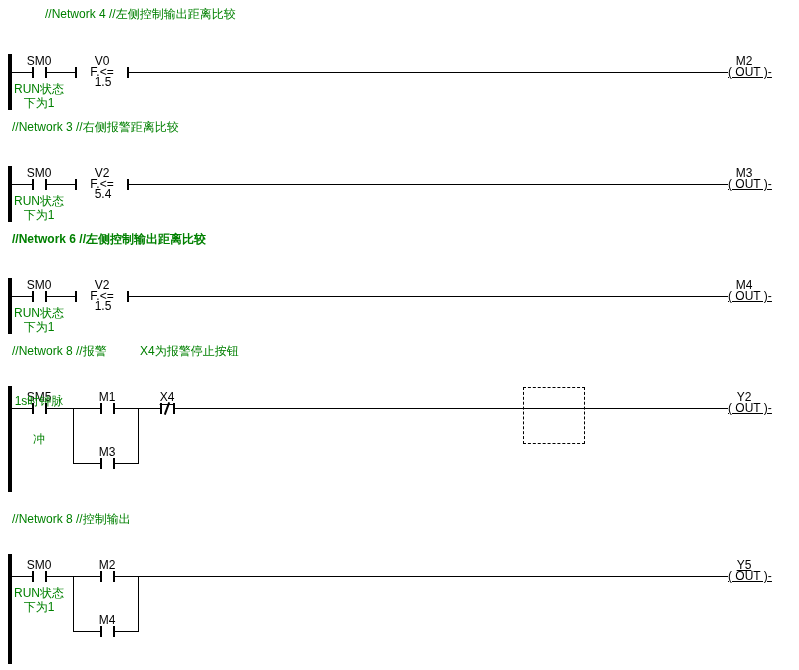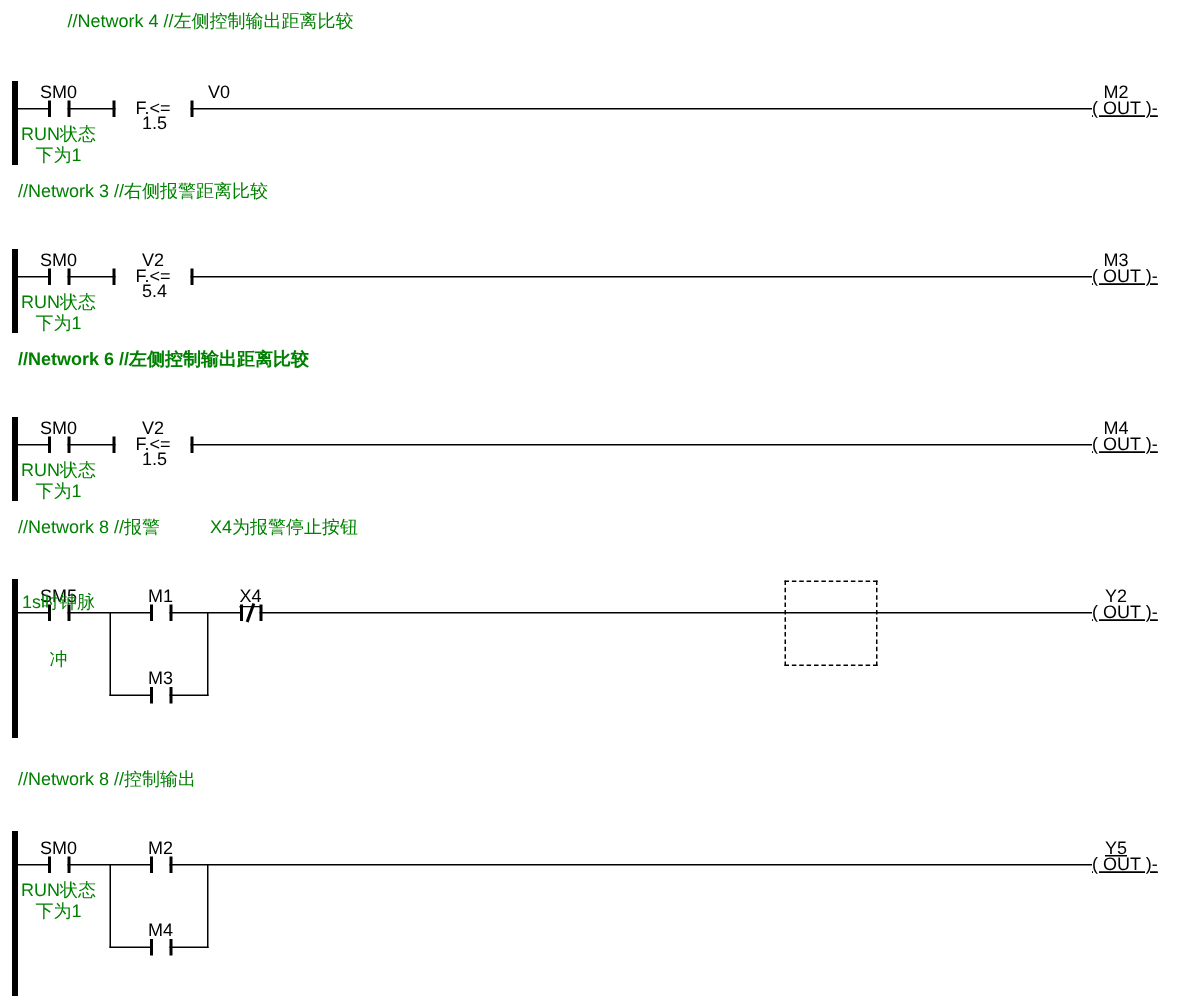--- a/index.html
+++ b/index.html
@@ -25,21 +25,21 @@
       <div class="abs wire" style="left: 8px; top: 54px; width: 4px; height: 56px;"></div>
       <div class="abs wire" style="left: 12px; top: 72px; width: 716px; height: 1px;"></div>
       <div class="abs ctr" style="left: 39px; top: 55px;">SM0</div>
       <div class="abs" style="left: 31px; top: 66px; width: 17px; height: 13px;">
         <div class="abs gap" style="left: 3px; top: 3px; width: 11px; height: 7px;"></div>
         <div class="abs tick" style="left: 1px; top: 1px; width: 2px; height: 11px;"></div>
         <div class="abs tick" style="left: 14px; top: 1px; width: 2px; height: 11px;"></div>
       </div>
       <div class="abs ctr comment" style="left: 39px; top: 83px;">RUN状态</div>
       <div class="abs ctr comment" style="left: 39px; top: 97px;">下为1</div>
-      <div class="abs ctr" style="left: 102px; top: 55px; margin-left: 44px;">V0</div>
+      <div class="abs ctr" style="left: 102px; top: 55px;">V0</div>
       <div class="abs" style="left: 75px; top: 66px; width: 54px; height: 13px;">
         <div class="abs gap" style="left: 2px; top: 3px; width: 50px; height: 7px;"></div>
         <div class="abs tick" style="left: 0px; top: 1px; width: 2px; height: 11px;"></div>
         <div class="abs tick" style="left: 52px; top: 1px; width: 2px; height: 11px;"></div>
         <div class="abs" style="left: 0px; top: 0px; width: 100%; text-align: center;">F.&lt;=</div>
       </div>
       <div class="abs ctr" style="left: 103px; top: 76px;">1.5</div>
       <div class="abs ctr" style="left: 744px; top: 55px;">M2</div>
       <div class="abs pre" style="left: 728px; top: 66px;"><span class="pre">( OUT )-</span></div>
     </div>

